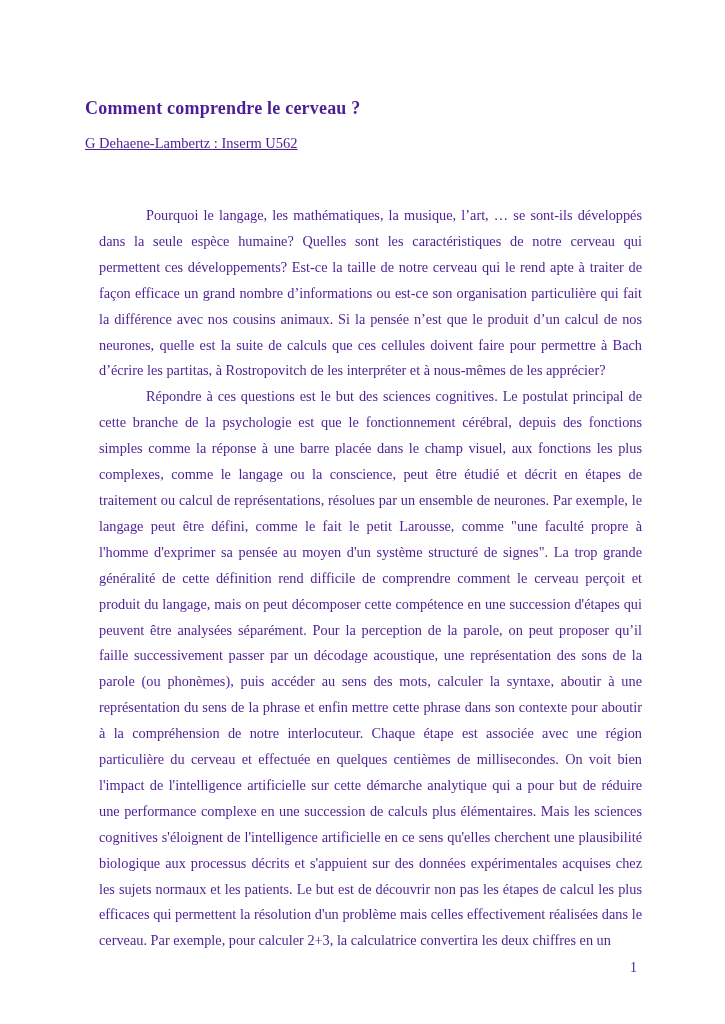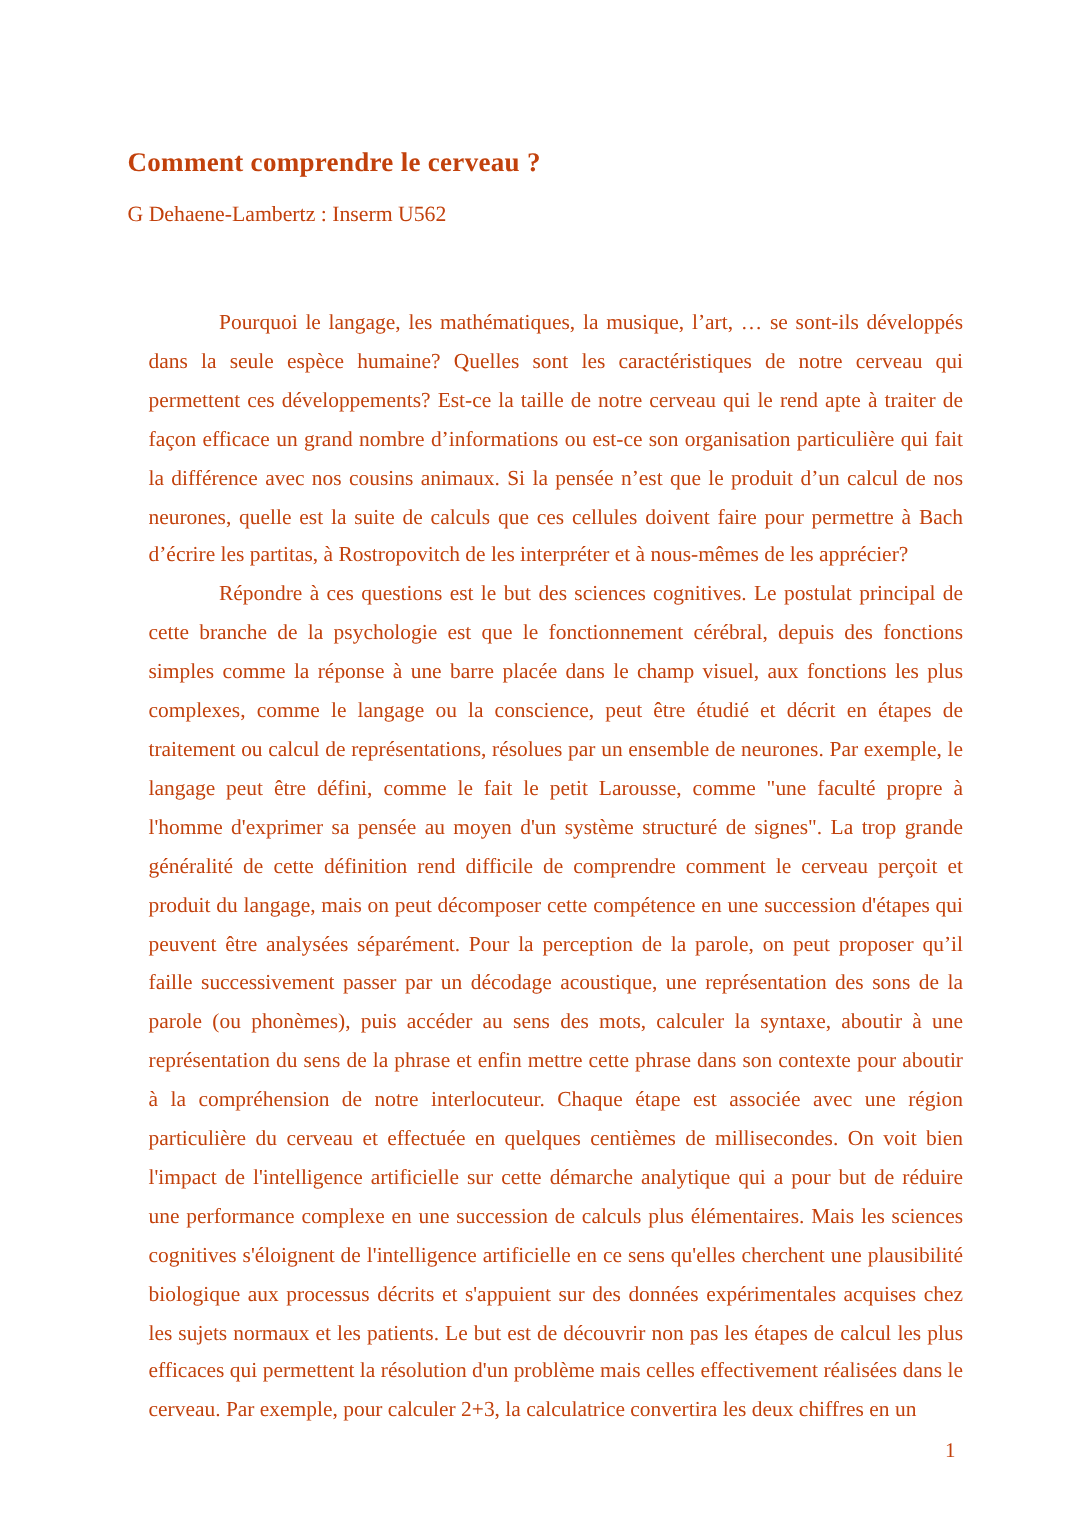--- a/index.html
+++ b/index.html
@@ -7,39 +7,40 @@
     padding: 0;
     background: #ffffff;
   }
   .page {
     position: relative;
     width: 688px;
     height: 1024px;
     background: #ffffff;
     overflow: hidden;
     font-family: "Liberation Serif", serif;
-    color: #c2410c;
+    color: #4c1d95;
   }
   .content {
     position: absolute;
     left: 85px;
     top: 0;
     width: 557px;
   }
   .title {
     margin: 96px 0 0 0;
     font-size: 18px;
     font-weight: 700;
     line-height: 24px;
     letter-spacing: 0.2px;
   }
   .author {
     margin: 14px 0 0 0;
     font-size: 14.5px;
     line-height: 19px;
+    text-decoration: underline;
   }
   .body {
     margin-top: 50px;
     margin-left: 14px;
   }
   .para {
     margin: 0;
     font-size: 14.3px;
     line-height: 25.9px;
     text-align: justify;

